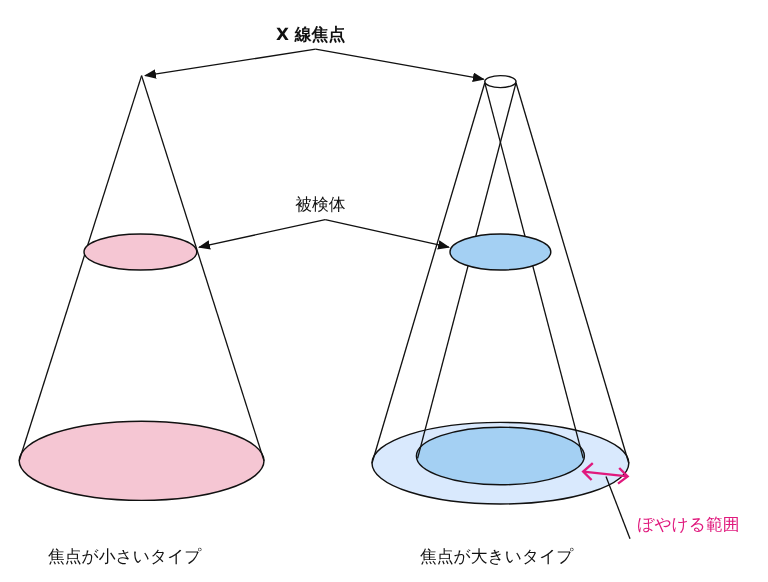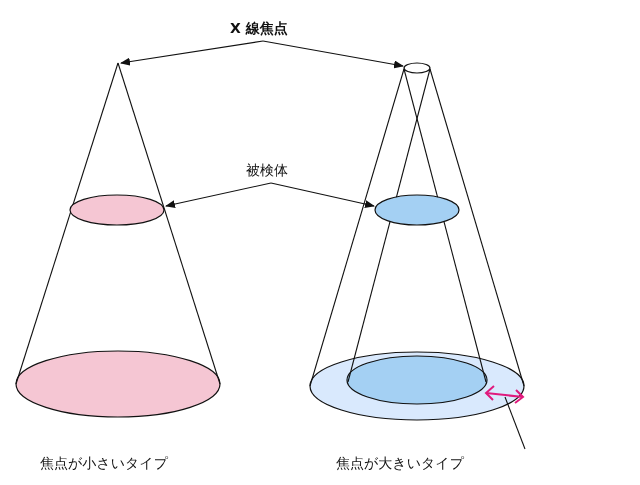--- a/index.html
+++ b/index.html
@@ -50,15 +50,16 @@
     <line x1="486" y1="393" x2="523" y2="397" stroke="#e0197d" stroke-width="2"></line>
     <polyline points="494,386 486,393 493,400" fill="none" stroke="#e0197d" stroke-width="2"></polyline>
     <polyline points="516,390 523,397 515,403" fill="none" stroke="#e0197d" stroke-width="2"></polyline>
   </g>
   <line x1="505" y1="397" x2="525" y2="449" stroke="#111" stroke-width="1.1"></line>
 </svg>
 
 <div class="lbl" style="left:230px; top:20px;font-weight:bold;">X 線焦点</div>
 <div class="lbl" style="left:246px; top:162px;">被検体</div>
 <div class="lbl" style="left:40px; top:455px;">焦点が小さいタイプ</div>
-<div class="lbl" style="left:336px; top:455px;font-family:Liberation Serif, serif;">焦点が大きいタイプ</div>
+<div class="lbl" style="left:350px; top:455px;font-family:Liberation Serif, serif;">焦点が大きいタイプ</div>
 <div class="lbl pink" style="left:531px; top:430px;">
+  <div>ぼやける範囲</div>
 </div>
 
 </body></html>

